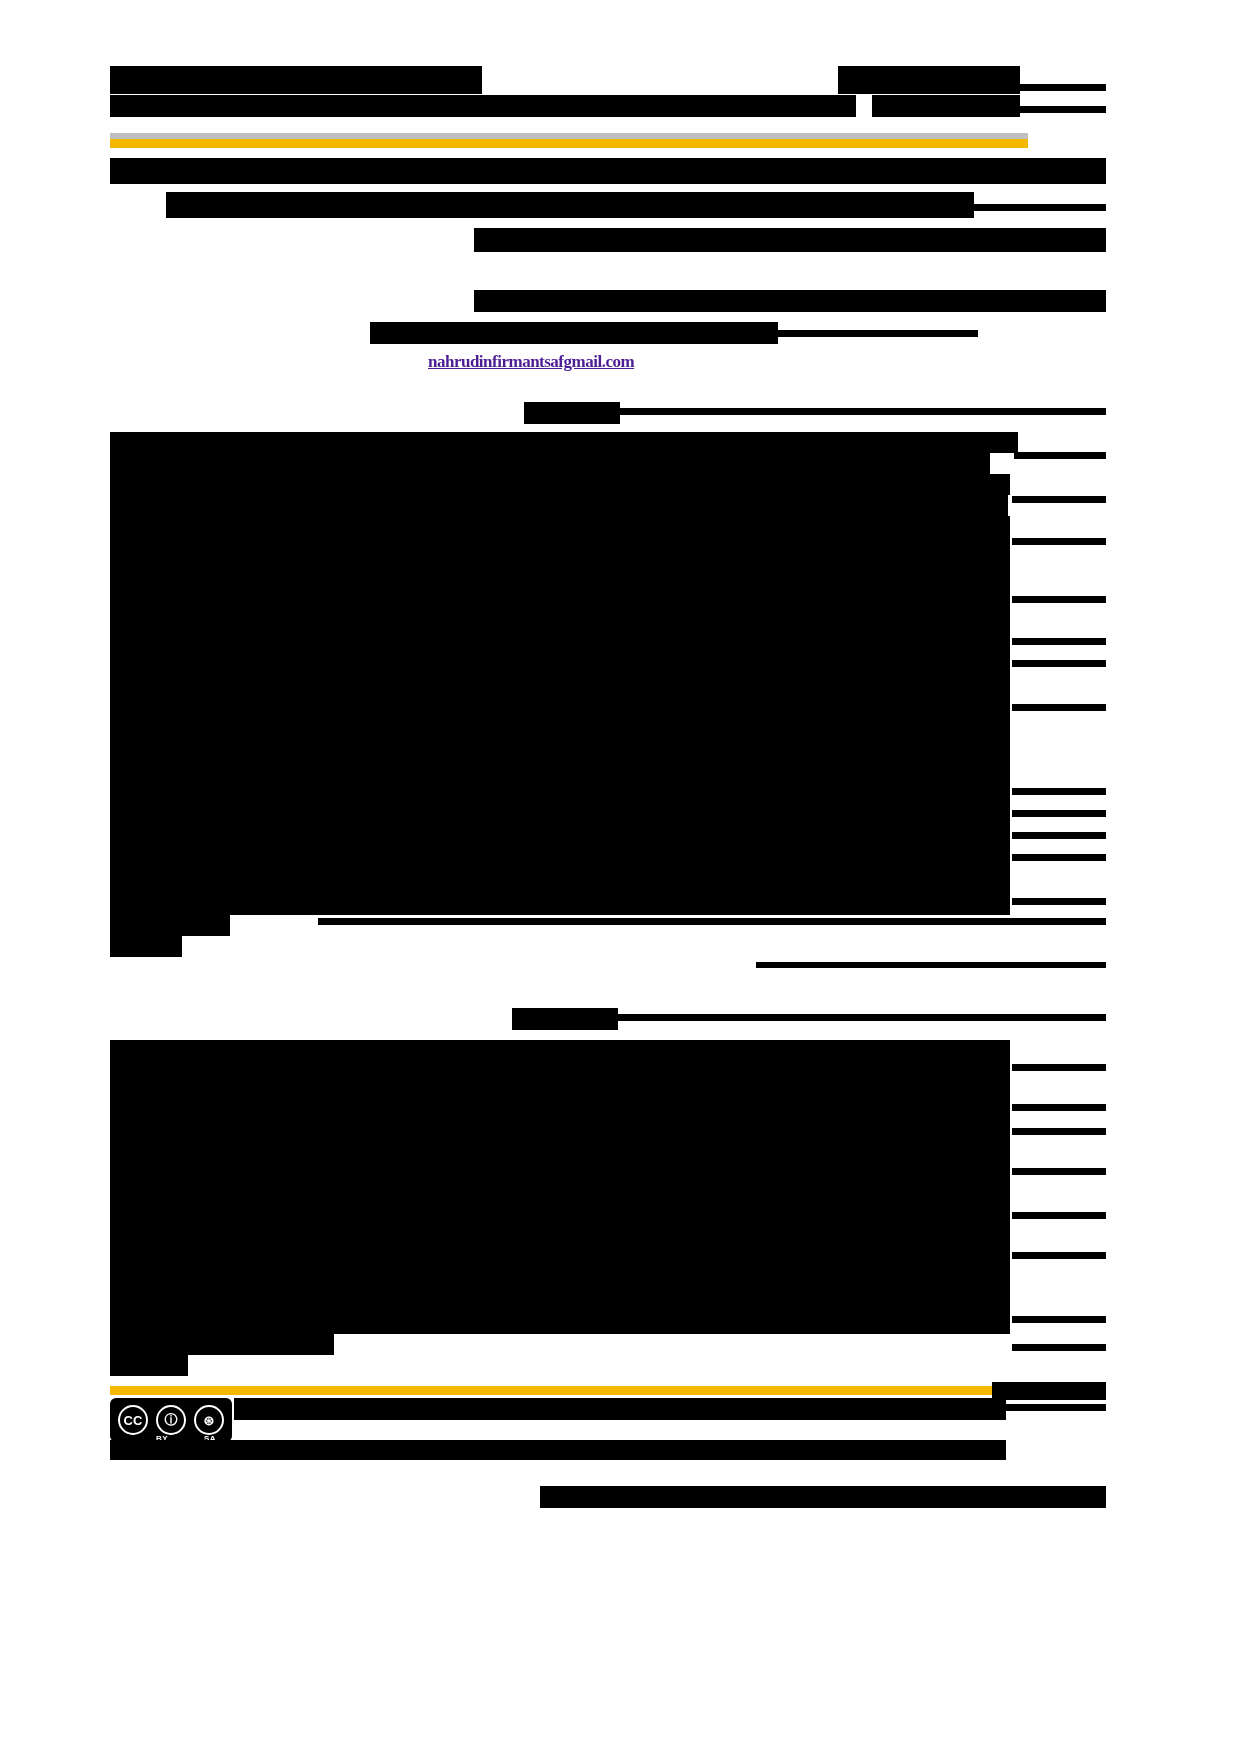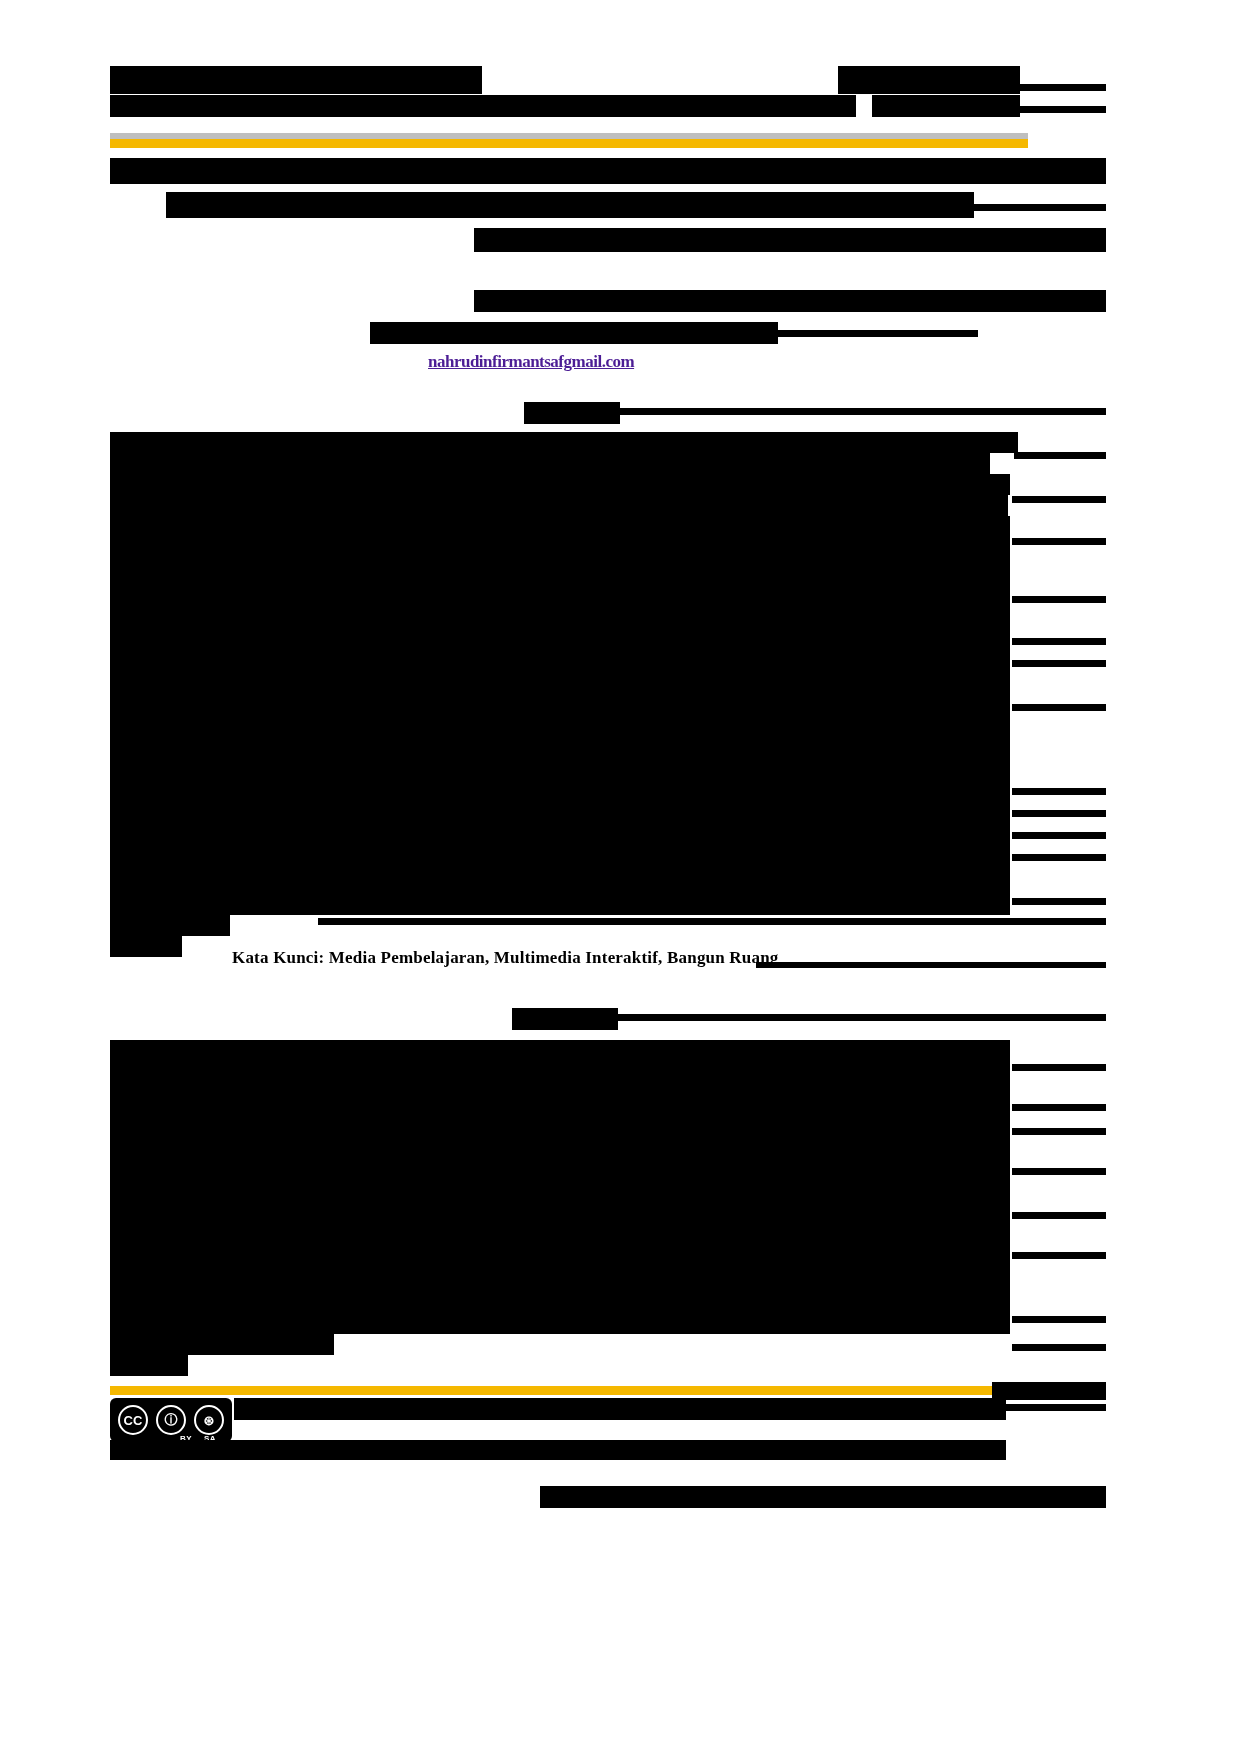--- a/index.html
+++ b/index.html
@@ -165,24 +165,20 @@
   <div class="bar" style="left:1012px; top:832px; width:94px; height:7px;"></div>
   <div class="bar" style="left:110px; top:852px; width:900px; height:21px;"></div>
   <div class="bar" style="left:1012px; top:854px; width:94px; height:7px;"></div>
   <div class="bar" style="left:110px; top:873px; width:900px; height:21px;"></div>
   <div class="bar" style="left:110px; top:894px; width:900px; height:21px;"></div>
   <div class="bar" style="left:1012px; top:898px; width:94px; height:7px;"></div>
   <div class="bar" style="left:110px; top:915px; width:120px; height:21px;"></div>
   <div class="bar" style="left:318px; top:918px; width:788px; height:7px;"></div>
   <div class="bar" style="left:110px; top:936px; width:72px; height:21px;"></div>
 
-  <div class="kw" style="left:232px; top:948px;">
-    <span>Kata Kunci:</span>
-    <span>Media Pembelajaran, Multimedia Interaktif, Bangun Ruang</span>
-  </div>
   <div class="bar" style="left:756px; top:962px; width:350px; height:6px;"></div>
 
   <div class="bar" style="left:512px; top:1008px; width:106px; height:22px;"></div>
   <div class="bar" style="left:618px; top:1014px; width:488px; height:7px;"></div>
 
   <div class="bar" style="left:110px; top:1040px; width:900px; height:21px;"></div>
   <div class="bar" style="left:110px; top:1061px; width:900px; height:21px;"></div>
   <div class="bar" style="left:1012px; top:1064px; width:94px; height:7px;"></div>
   <div class="bar" style="left:110px; top:1082px; width:900px; height:21px;"></div>
   <div class="bar" style="left:110px; top:1103px; width:900px; height:21px;"></div>
@@ -207,21 +203,21 @@
   <div class="bar" style="left:1012px; top:1344px; width:94px; height:7px;"></div>
 
   <div class="rule-gold" style="left:110px; top:1386px; width:882px; height:9px;"></div>
   <div class="bar" style="left:992px; top:1382px; width:114px; height:18px;"></div>
 
   <div class="cc-badge">
     <div class="cc-circle">CC</div>
     <div class="cc-circle">ⓘ</div>
     <div class="cc-circle">⊛</div>
   </div>
-  <div class="cc-sub" style="left:180px; top:1434px;">BY</div>
+  <div class="cc-sub" style="left:156px; top:1434px;">BY</div>
   <div class="cc-sub" style="left:204px; top:1434px;">SA</div>
 
   <div class="bar" style="left:234px; top:1398px; width:772px; height:22px;"></div>
   <div class="bar" style="left:1006px; top:1404px; width:100px; height:7px;"></div>
   <div class="bar" style="left:110px; top:1440px; width:896px; height:20px;"></div>
 
   <div class="bar" style="left:540px; top:1486px; width:566px; height:22px;"></div>
 
   <div class="hidden-text">Jurnal Pendidikan Matematika</div>
   <div class="hidden-text">Volume 12, No. 2, Juli 2021</div>

